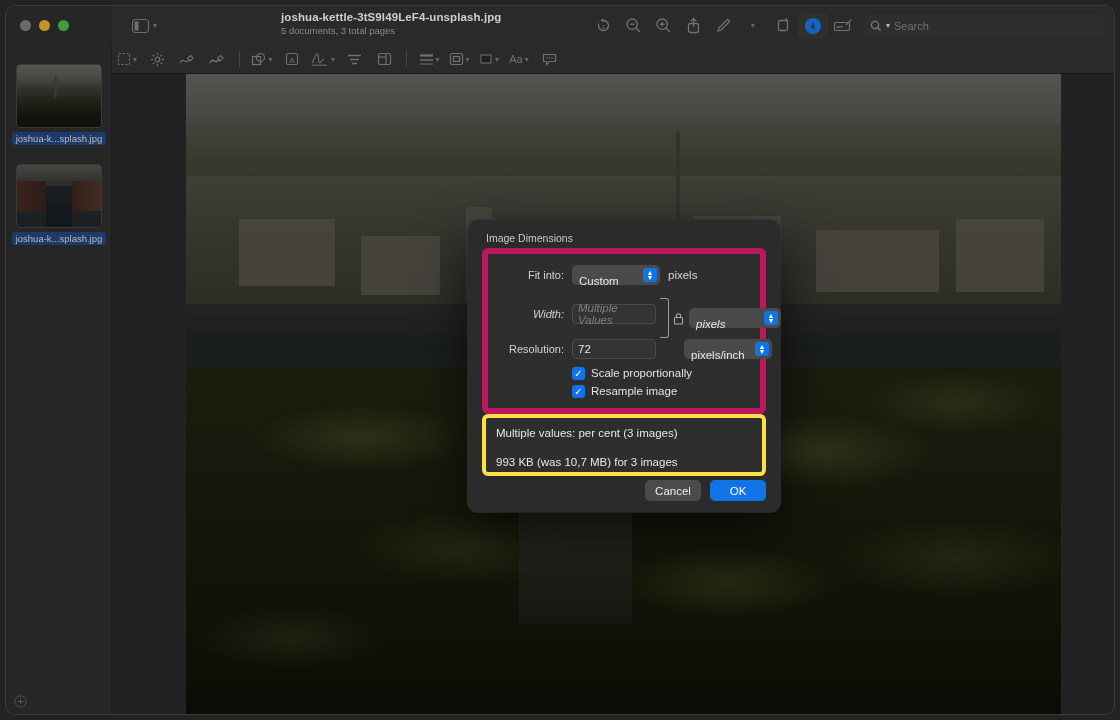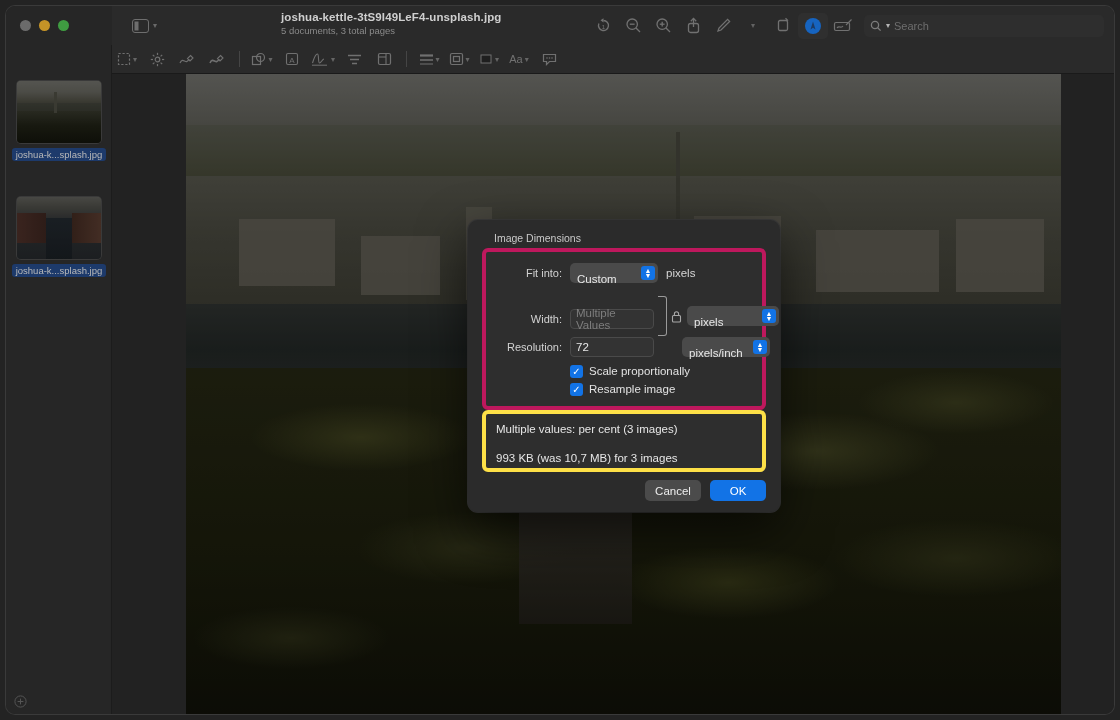--- a/index.html
+++ b/index.html
@@ -108,21 +108,21 @@
   .chev { font-size: 8px; color: #b6b6b6; }
 
   
   .sidebar {
     position: absolute; left: 0; top: 39px;
     width: 106px; height: 669px;
     background: #262626;
     border-right: 1px solid #1c1c1c;
   }
   .thumb-item {
-    margin: 16px auto;
+    margin: 0 auto;
     width: 106px;
     padding-top: 20px;
     display: flex; flex-direction: column; align-items: center;
   }
   .thumb {
     width: 84px; height: 62px;
     border-radius: 4px;
     overflow: hidden;
     position: relative;
     box-shadow: 0 0 0 1px #3a3a3a;
@@ -209,24 +209,24 @@
     position: absolute;
     left: 462px; top: 214px;
     width: 312px; height: 292px;
     background: #2b2b2b;
     border-radius: 10px;
     box-shadow: 0 18px 50px rgba(0,0,0,.6), 0 0 0 1px #3b3b3b;
     padding: 12px 14px;
   }
   .group-label {
     font-size: 10.5px; color: #c9c9c9;
-    margin-bottom: 4px; margin-left: 12px;
+    margin-bottom: 4px; margin-left: 4px;
   }
   .group-box {
-    border: 4px solid #be185d;
+    border: 6px solid #be185d;
     border-radius: 6px;
     background: #2e2e2e;
     padding: 10px 10px 8px 10px;
   }
   .row {
     display: flex; align-items: center;
     height: 22px; margin-bottom: 6px;
   }
   .row-label {
     width: 66px; text-align: right;
@@ -626,21 +626,21 @@
 
         <div class="row">
           <div class="row-label">Fit into:</div>
           <div class="popup" style="width:88px;">
             <span>Custom</span>
             <span class="stepper">▲<span style="margin-top:-1px;">▼</span></span>
           </div>
           <span class="unit-txt">pixels</span>
         </div>
 
-        <div style="display:flex;align-items:flex-end;">
+        <div style="display:flex;align-items:center;font-style:italic;">
           <div style="flex:0 0 auto;">
             <div class="row" style="margin-top:4px;">
               <div class="row-label">Width:</div>
               <div class="textfield placeholder">
                 <span>Multiple Values</span>
               </div>
             </div>
           </div>
 
           <div style="display:flex;align-items:center;margin-top:6px;">

